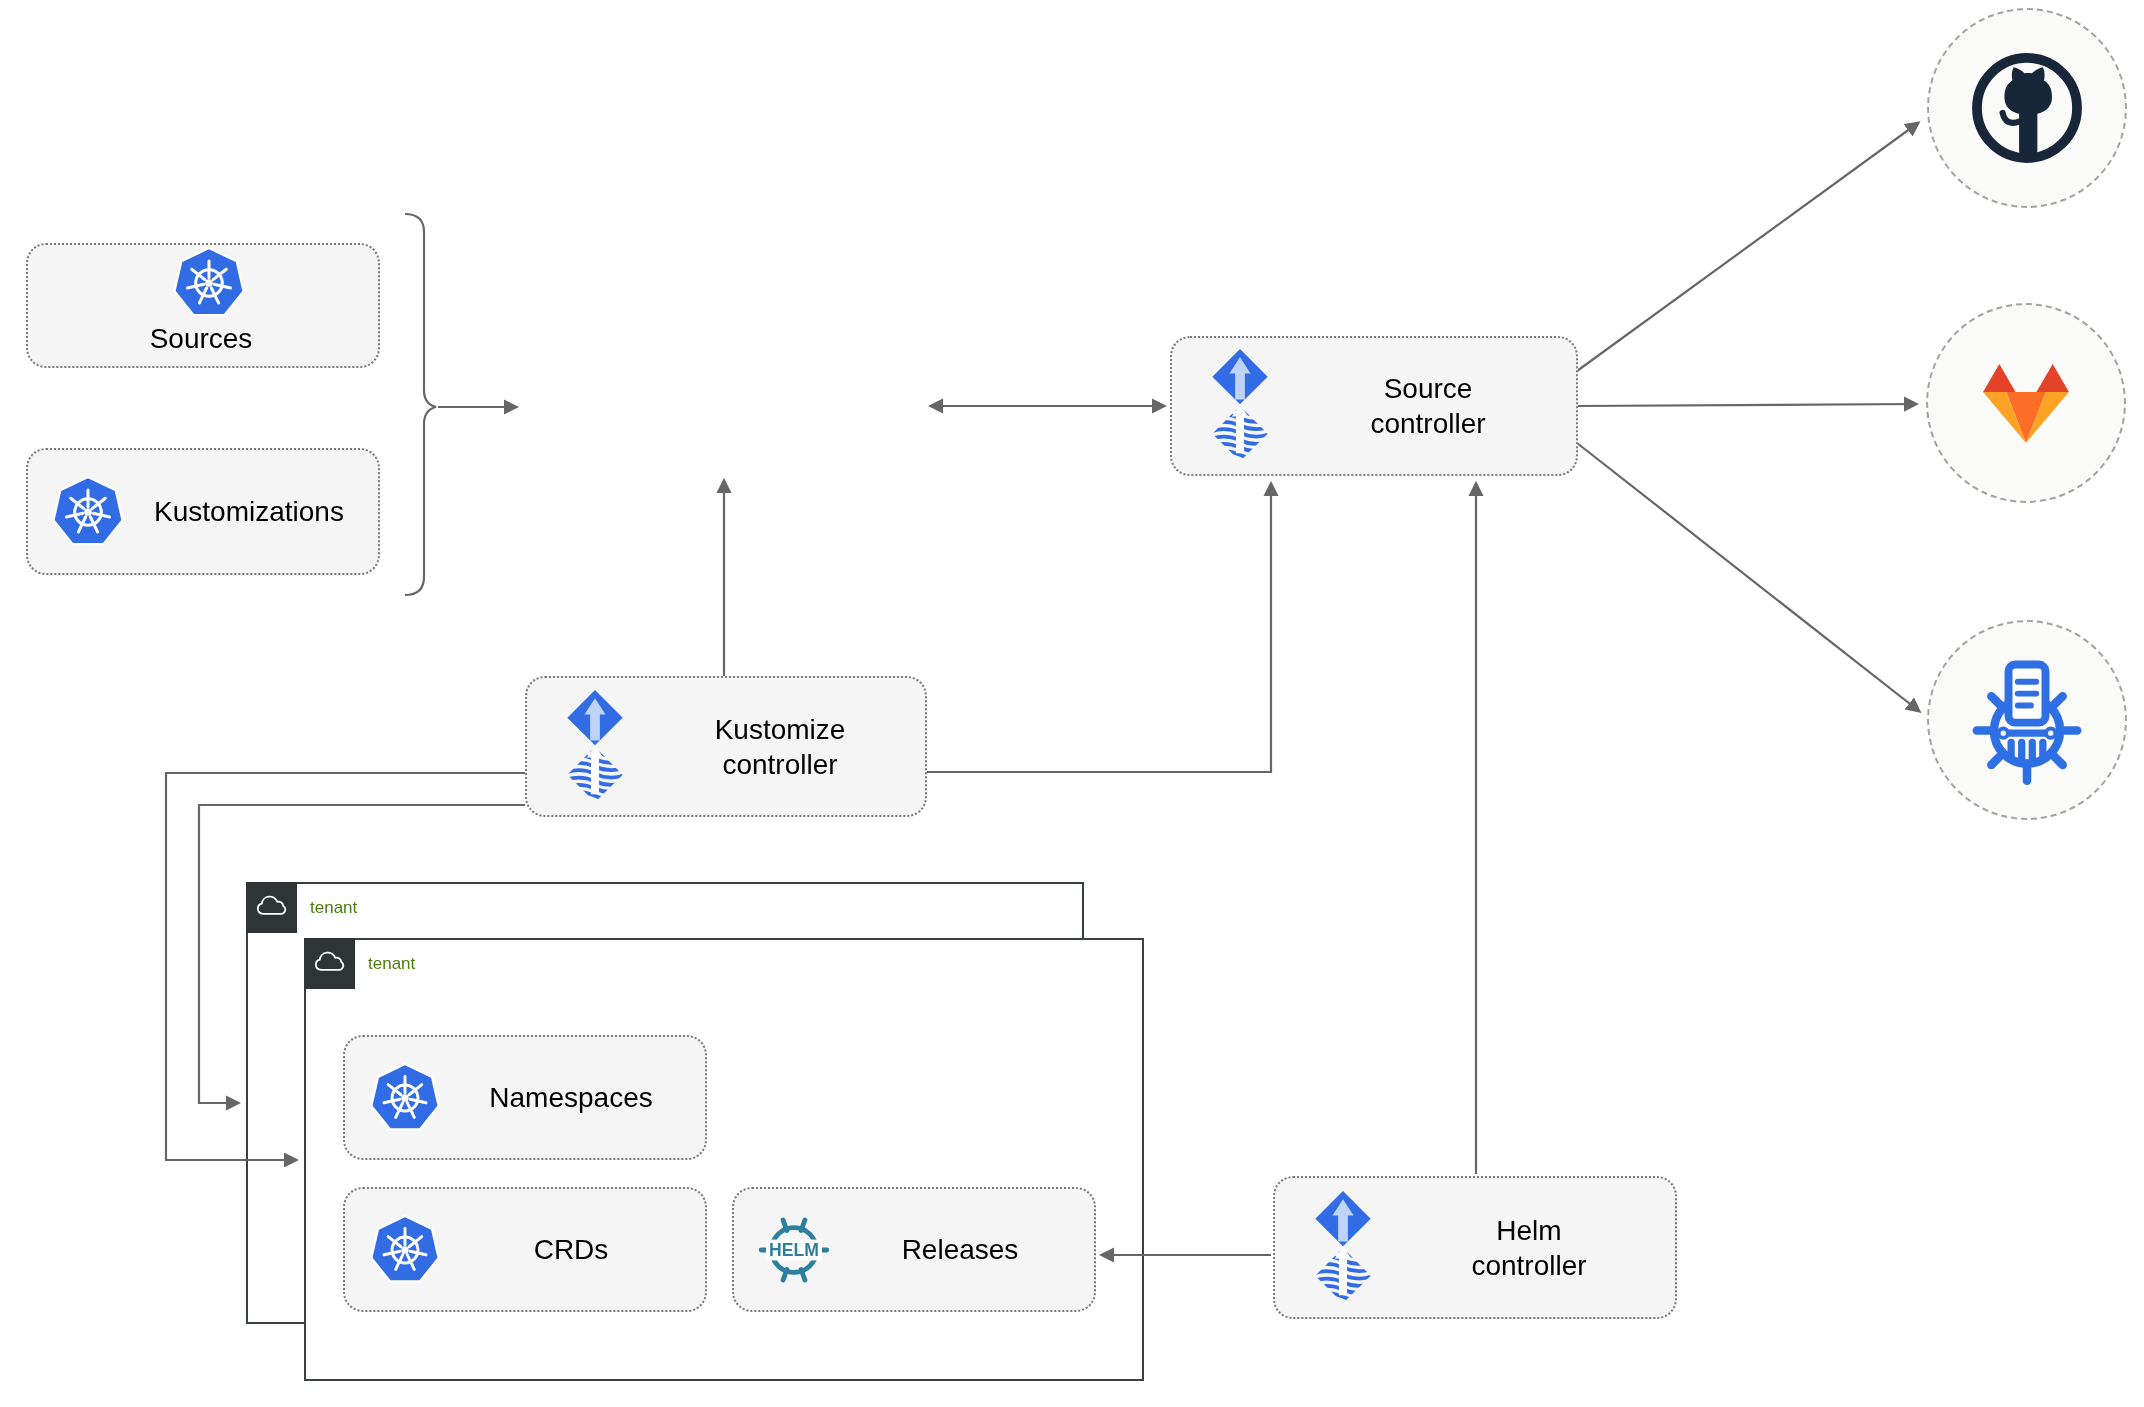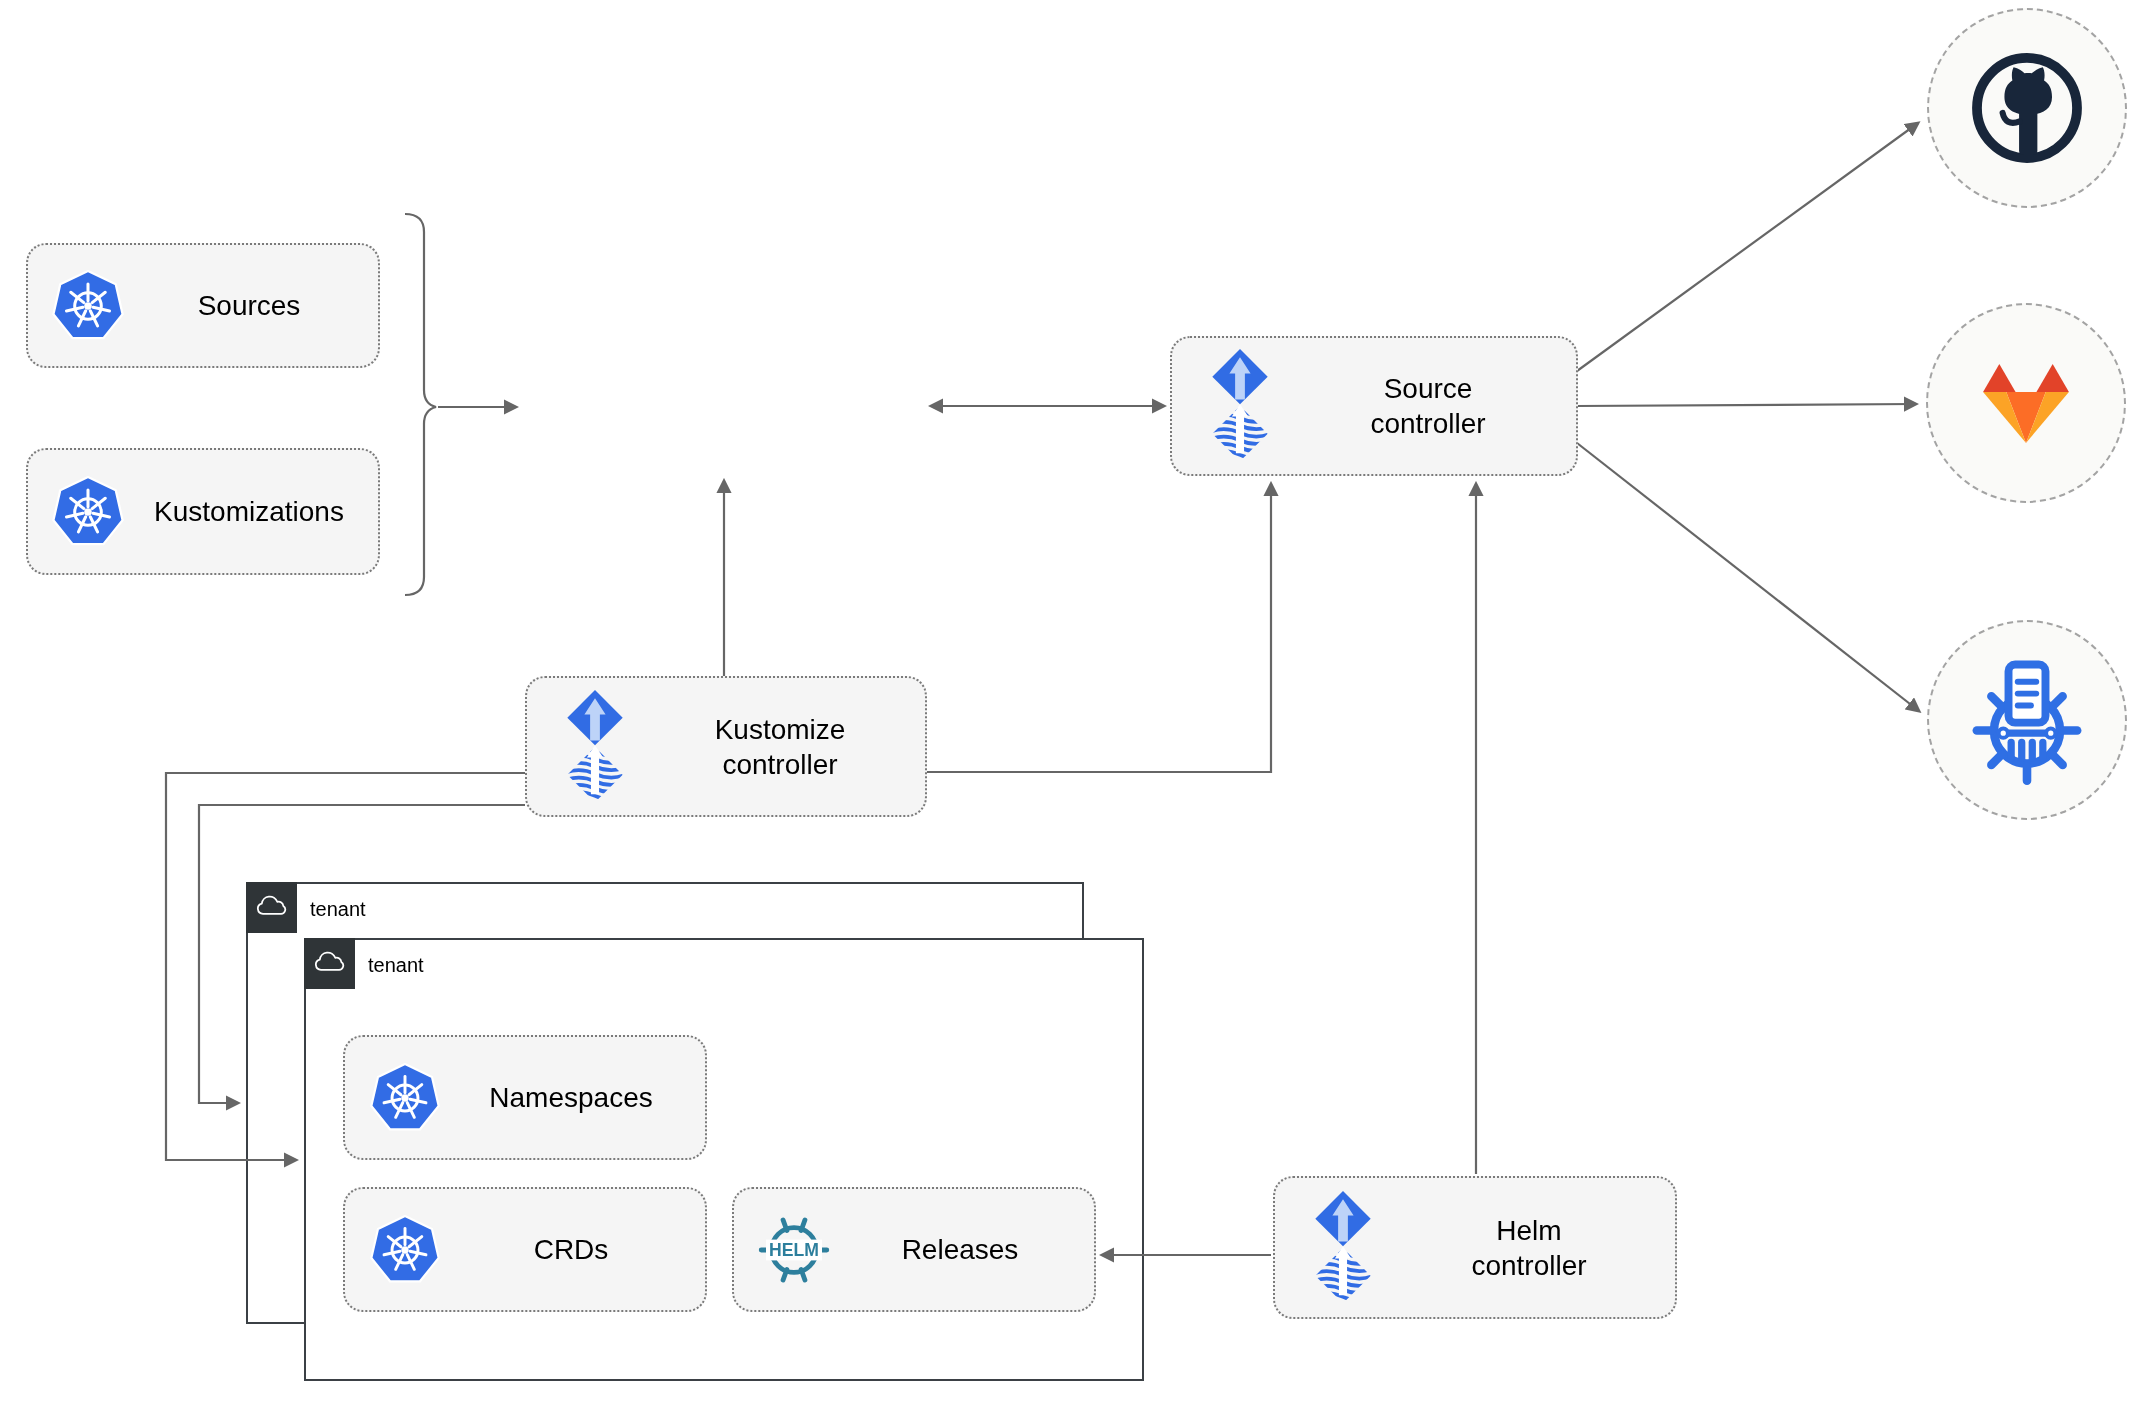--- a/index.html
+++ b/index.html
@@ -22,39 +22,39 @@
     background:var(--node-fill); border:2px dotted var(--node-border); border-radius:20px;
     box-sizing:border-box; padding-left:12px;
   }
   .node .icon-slot{display:flex; justify-content:center; align-items:center; width:112px;}
   .node.small .icon-slot{width:96px;}
   .node .label{
     flex:1; text-align:center; font-size:28px; line-height:1.25; color:var(--label-text);
     white-space:pre-line; padding-right:16px;
   }
   
-  #n-sources        {left:26px;  top:243px;  width:354px; height:125px;}
+  #n-sources        {left:26px;  top:243px;  width:354px; height:125px;flex-direction:column;}
   #n-kustomizations {left:26px;  top:448px;  width:354px; height:127px;}
   #n-k8s-api        {left:526px; top:335px;  width:399px; height:140px;}
   #n-source-ctrl    {left:1170px;top:336px;  width:408px; height:140px;}
   #n-kustomize-ctrl {left:525px; top:676px;  width:402px; height:141px;}
   #n-helm-ctrl      {left:1273px;top:1176px; width:404px; height:143px;}
   
   .tenant{
     position:absolute; background:#ffffff; border:2.5px solid var(--tenant-border);
     box-sizing:border-box;
   }
   #tenant-outer{left:246px; top:882px; width:838px; height:442px; z-index:1;}
   #tenant-inner{left:304px; top:938px; width:840px; height:443px; z-index:2;}
   .tenant .tab{
     position:absolute; left:-2.5px; top:-2.5px; width:51px; height:51px;
     background:var(--tenant-tab-bg); display:flex; align-items:center; justify-content:center;
   }
   .tenant .tenant-label{
-    position:absolute; left:62px; top:14px; font-size:20px; color:#000000;
+    position:absolute; left:62px; top:14px; font-size:17px; color:#4d7c0f;
   }
   
   .tenant .node{z-index:3;}
   #n-namespaces{left:37px;  top:95px;  width:364px; height:125px;justify-content:center;}
   #n-rbac      {left:426px; top:95px;  width:364px; height:125px;}
   #n-crds      {left:37px;  top:247px; width:364px; height:125px;}
   #n-releases  {left:426px; top:247px; width:364px; height:125px;}
   
   .remote{
     position:absolute; z-index:6; width:200px; height:200px; border-radius:50%;

